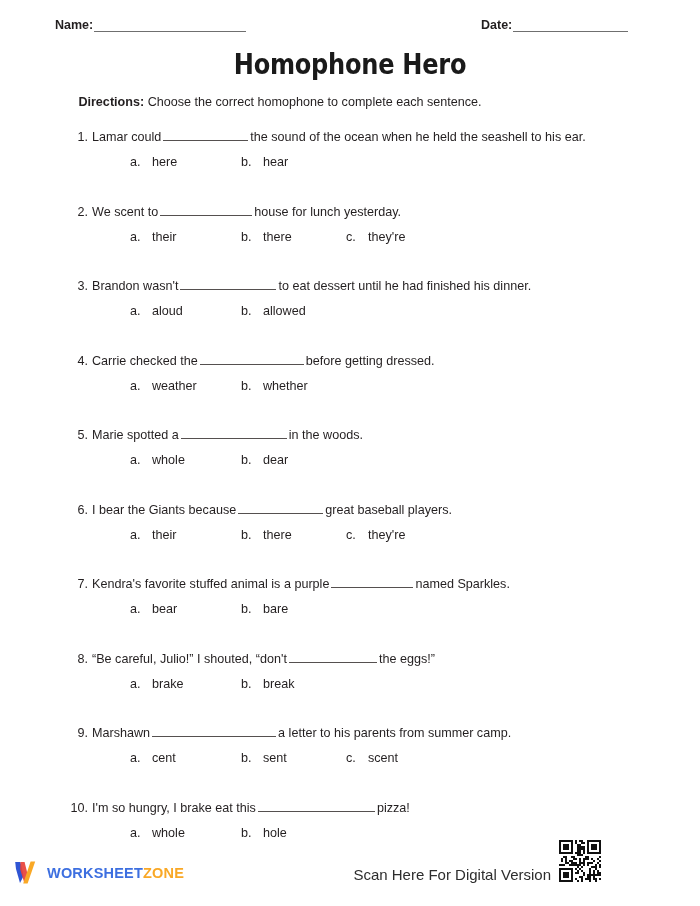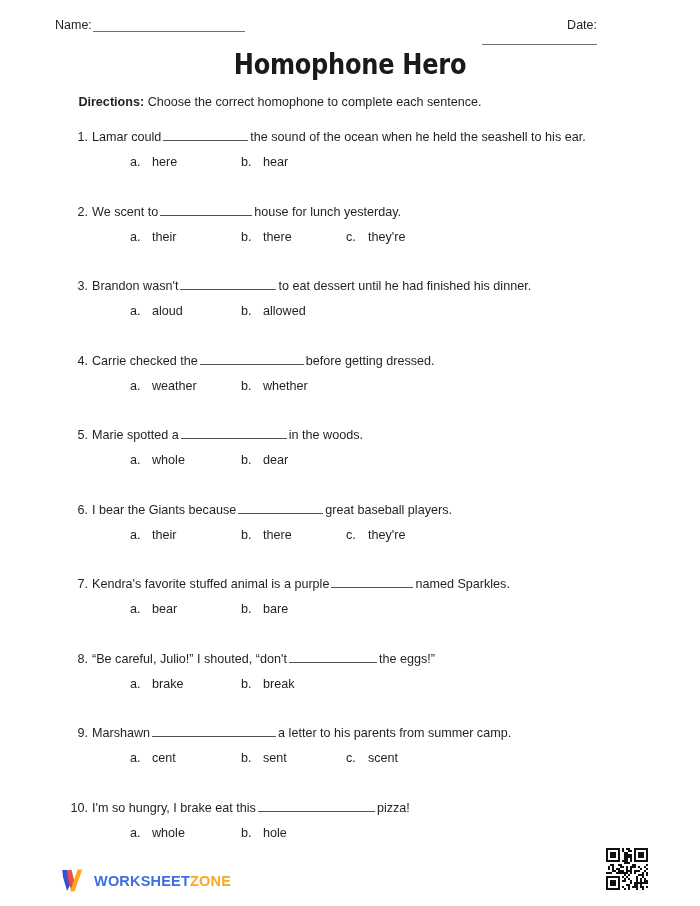--- a/index.html
+++ b/index.html
@@ -17,31 +17,32 @@
     -webkit-font-smoothing: antialiased;
   }
 
   
   .topfields {
     position: absolute;
     top: 18px;
     left: 0;
     width: 638px;
     height: 20px;
+    font-weight: bold;
   }
   .field {
     position: absolute;
     display: flex;
     align-items: flex-end;
     font-size: 12.5px;
     color: #231f20;
     white-space: nowrap;
   }
   .field-name { left: 55px; }
-  .field-date { left: 481px; flex-direction: column; }
+  .field-date { left: 481px; }
   .field-label { line-height: 14px; }
   .field-rule {
     display: inline-block;
     border-bottom: 1px solid #6f6f6f;
     height: 12px;
     margin-left: 1px;
   }
   .field-name .field-rule { width: 152px; }
   .field-date .field-rule { width: 115px; }
 
@@ -132,24 +133,23 @@
     display: inline-block;
   }
   .opt-a { left: 130px; }
   .opt-b { left: 241px; }
   .opt-c { left: 346px; }
 
   
   .footer {
     position: absolute;
     left: 0;
-    bottom: 4px;
+    bottom: 12px;
     width: 608px;
     height: 60px;
-    margin-left: 47px;
   }
   .brand {
     position: absolute;
     left: 14px;
     bottom: 9px;
     display: flex;
     align-items: center;
   }
   .brand-mark {
     width: 26px;
@@ -386,20 +386,21 @@
     <svg class="brand-mark" viewBox="0 0 26 25">
       <path d="M1.2 2.0 L6.4 2.0 L9.6 16.0 L6.0 23.0 L2.0 9.0 Z" fill="#2f55d4"></path>
       <path d="M6.4 2.0 L10.6 2.0 L13.4 13.5 L10.2 22.5 L6.2 9.5 Z" fill="#e8413a" opacity="0.92"></path>
       <path d="M16.6 1.5 L21.2 1.5 L13.6 23.5 L9.2 23.5 Z" fill="#f9a826"></path>
     </svg>
     <span class="brand-text">
       <span class="brand-work">WORKSHEET</span><span class="brand-zone">ZONE</span>
     </span>
   </div>
 
+  <div class="scan">Scan Here For Digital Version</div>
 
   <div class="qr">
     <svg viewBox="0 0 42 42" width="42" height="42">
       <rect width="42" height="42" fill="#ffffff"></rect>
       <g fill="#111111" id="qr-cells">
           <path d="M0 0h2v2h-2zM2 0h2v2h-2zM4 0h2v2h-2zM6 0h2v2h-2zM8 0h2v2h-2zM10 0h2v2h-2zM12 0h2v2h-2zM0 2h2v2h-2zM12 2h2v2h-2zM0 4h2v2h-2zM4 4h2v2h-2zM6 4h2v2h-2zM8 4h2v2h-2zM12 4h2v2h-2zM0 6h2v2h-2zM4 6h2v2h-2zM6 6h2v2h-2zM8 6h2v2h-2zM12 6h2v2h-2zM0 8h2v2h-2zM4 8h2v2h-2zM6 8h2v2h-2zM8 8h2v2h-2zM12 8h2v2h-2zM0 10h2v2h-2zM12 10h2v2h-2zM0 12h2v2h-2zM2 12h2v2h-2zM4 12h2v2h-2zM6 12h2v2h-2zM8 12h2v2h-2zM10 12h2v2h-2zM12 12h2v2h-2zM28 0h2v2h-2zM30 0h2v2h-2zM32 0h2v2h-2zM34 0h2v2h-2zM36 0h2v2h-2zM38 0h2v2h-2zM40 0h2v2h-2zM28 2h2v2h-2zM40 2h2v2h-2zM28 4h2v2h-2zM32 4h2v2h-2zM34 4h2v2h-2zM36 4h2v2h-2zM40 4h2v2h-2zM28 6h2v2h-2zM32 6h2v2h-2zM34 6h2v2h-2zM36 6h2v2h-2zM40 6h2v2h-2zM28 8h2v2h-2zM32 8h2v2h-2zM34 8h2v2h-2zM36 8h2v2h-2zM40 8h2v2h-2zM28 10h2v2h-2zM40 10h2v2h-2zM28 12h2v2h-2zM30 12h2v2h-2zM32 12h2v2h-2zM34 12h2v2h-2zM36 12h2v2h-2zM38 12h2v2h-2zM40 12h2v2h-2zM0 28h2v2h-2zM2 28h2v2h-2zM4 28h2v2h-2zM6 28h2v2h-2zM8 28h2v2h-2zM10 28h2v2h-2zM12 28h2v2h-2zM0 30h2v2h-2zM12 30h2v2h-2zM0 32h2v2h-2zM4 32h2v2h-2zM6 32h2v2h-2zM8 32h2v2h-2zM12 32h2v2h-2zM0 34h2v2h-2zM4 34h2v2h-2zM6 34h2v2h-2zM8 34h2v2h-2zM12 34h2v2h-2zM0 36h2v2h-2zM4 36h2v2h-2zM6 36h2v2h-2zM8 36h2v2h-2zM12 36h2v2h-2zM0 38h2v2h-2zM12 38h2v2h-2zM0 40h2v2h-2zM2 40h2v2h-2zM4 40h2v2h-2zM6 40h2v2h-2zM8 40h2v2h-2zM10 40h2v2h-2zM12 40h2v2h-2zM16 12h2v2h-2zM12 16h2v2h-2zM20 12h2v2h-2zM12 20h2v2h-2zM24 12h2v2h-2zM12 24h2v2h-2zM16 0h2v2h-2zM20 0h2v2h-2zM22 0h2v2h-2zM16 2h2v2h-2zM22 2h2v2h-2zM24 2h2v2h-2zM18 4h2v2h-2zM20 4h2v2h-2zM18 6h2v2h-2zM20 6h2v2h-2zM22 6h2v2h-2zM24 6h2v2h-2zM18 8h2v2h-2zM20 8h2v2h-2zM22 8h2v2h-2zM24 8h2v2h-2zM18 10h2v2h-2zM20 10h2v2h-2zM24 10h2v2h-2zM18 12h2v2h-2zM18 14h2v2h-2zM20 14h2v2h-2zM22 14h2v2h-2zM4 16h2v2h-2zM6 16h2v2h-2zM14 16h2v2h-2zM26 16h2v2h-2zM28 16h2v2h-2zM40 16h2v2h-2zM2 18h2v2h-2zM6 18h2v2h-2zM14 18h2v2h-2zM16 18h2v2h-2zM20 18h2v2h-2zM24 18h2v2h-2zM26 18h2v2h-2zM28 18h2v2h-2zM32 18h2v2h-2zM38 18h2v2h-2zM2 20h2v2h-2zM6 20h2v2h-2zM10 20h2v2h-2zM20 20h2v2h-2zM24 20h2v2h-2zM34 20h2v2h-2zM40 20h2v2h-2zM6 22h2v2h-2zM8 22h2v2h-2zM12 22h2v2h-2zM14 22h2v2h-2zM16 22h2v2h-2zM20 22h2v2h-2zM22 22h2v2h-2zM24 22h2v2h-2zM28 22h2v2h-2zM30 22h2v2h-2zM32 22h2v2h-2zM38 22h2v2h-2zM0 24h2v2h-2zM2 24h2v2h-2zM4 24h2v2h-2zM10 24h2v2h-2zM14 24h2v2h-2zM16 24h2v2h-2zM18 24h2v2h-2zM20 24h2v2h-2zM24 24h2v2h-2zM28 24h2v2h-2zM36 24h2v2h-2zM40 24h2v2h-2zM18 26h2v2h-2zM22 26h2v2h-2zM32 26h2v2h-2zM34 26h2v2h-2zM36 26h2v2h-2zM40 26h2v2h-2zM16 28h2v2h-2zM20 28h2v2h-2zM30 28h2v2h-2zM36 28h2v2h-2zM18 30h2v2h-2zM22 30h2v2h-2zM30 30h2v2h-2zM34 30h2v2h-2zM38 30h2v2h-2zM16 32h2v2h-2zM18 32h2v2h-2zM24 32h2v2h-2zM30 32h2v2h-2zM34 32h2v2h-2zM38 32h2v2h-2zM40 32h2v2h-2zM24 34h2v2h-2zM28 34h2v2h-2zM30 34h2v2h-2zM32 34h2v2h-2zM34 34h2v2h-2zM36 34h2v2h-2zM38 34h2v2h-2zM40 34h2v2h-2zM20 36h2v2h-2zM22 36h2v2h-2zM28 36h2v2h-2zM30 36h2v2h-2zM34 36h2v2h-2zM16 38h2v2h-2zM22 38h2v2h-2zM26 38h2v2h-2zM28 38h2v2h-2zM30 38h2v2h-2zM34 38h2v2h-2zM36 38h2v2h-2zM40 38h2v2h-2zM18 40h2v2h-2zM22 40h2v2h-2zM30 40h2v2h-2zM36 40h2v2h-2z" fill="#111111"></path>
         </g>
     </svg>
   </div>
 </div>

